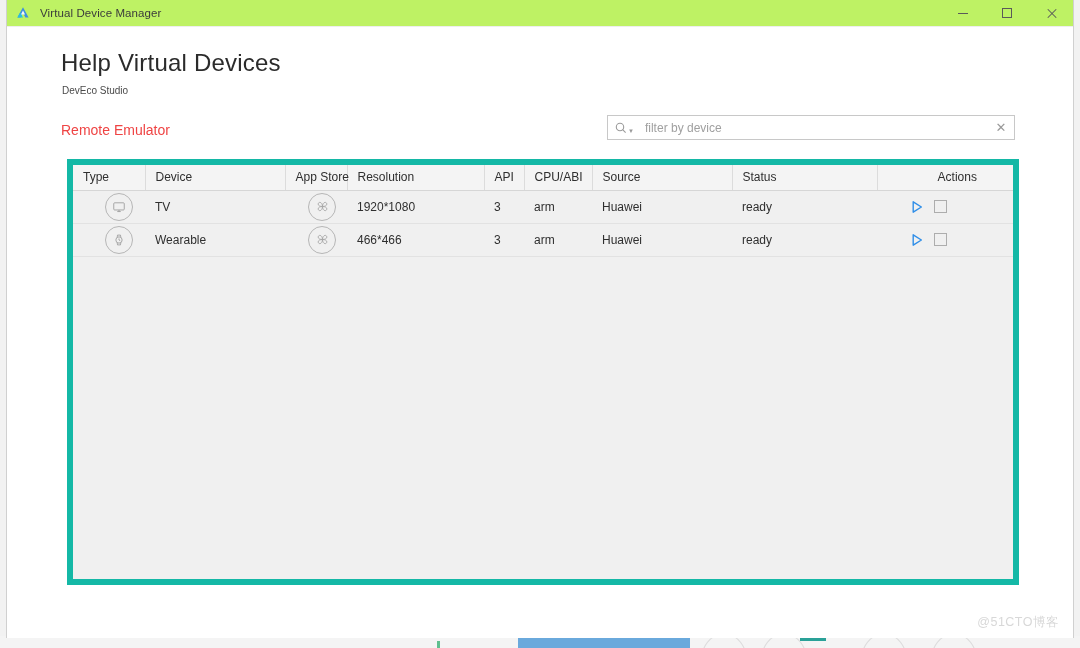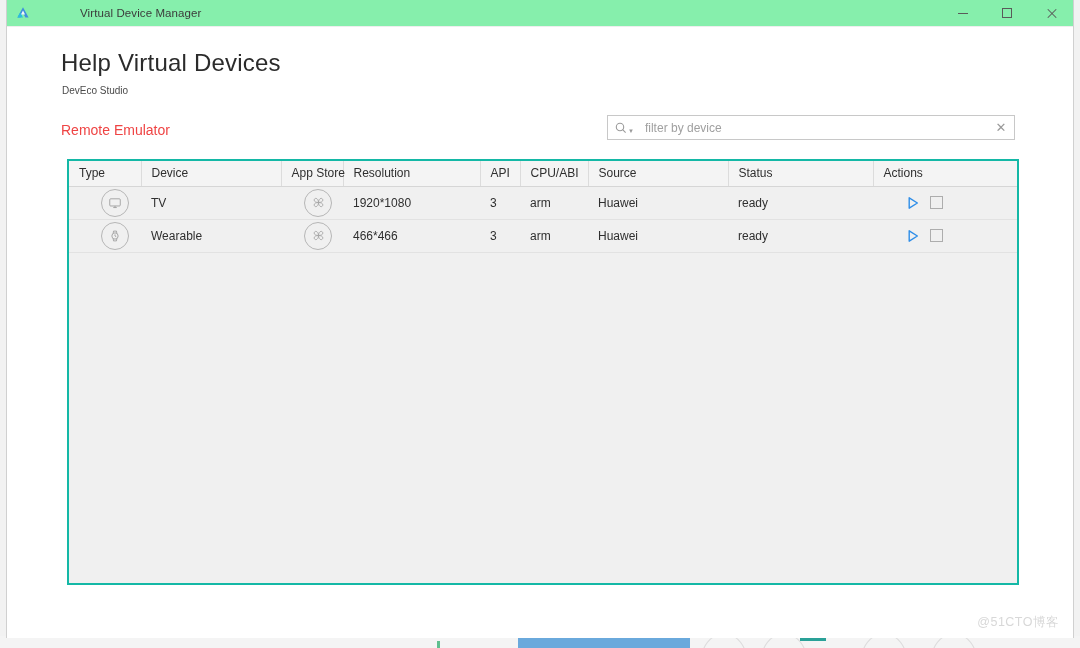--- a/index.html
+++ b/index.html
@@ -58,25 +58,24 @@
     background: #ffffff;
     border: 1px solid #d0d0d0;
     border-top: none;
     box-sizing: border-box;
   }
 
   
   .titlebar {
     position: relative;
     height: 26px;
-    background: #86efac;
+    background: #bef264;
     border-bottom: 1px solid #eeeeee;
     display: flex;
     align-items: center;
-    gap: 40px;
   }
   .app-logo {
     width: 16px; height: 16px;
     margin-left: 8px;
     display: block;
   }
   .title-text {
     margin-left: 9px;
     font-size: 11.5px;
     color: #3b3b3b;
@@ -197,21 +196,21 @@
     align-items: center;
     justify-content: center;
     color: #9a9a9a;
     font-size: 13px;
     cursor: default;
   }
 
   
   .table-panel {
     margin: 9px 54px 0 60px;
-    border: 2px solid #14b8a6;
+    border: 6px solid #14b8a6;
     background: #f0f0f0;
     height: 426px;
     box-sizing: border-box;
     overflow: hidden;
   }
   table.devices {
     width: 100%;
     border-collapse: collapse;
     table-layout: fixed;
     font-size: 12px;
@@ -223,21 +222,21 @@
     text-align: left;
     height: 25px;
     padding: 0 0 0 10px;
     border-bottom: 1px solid #d6d6d6;
     border-right: 1px solid #dcdcdc;
     color: #2f2f2f;
     font-size: 12px;
     white-space: nowrap;
     box-sizing: border-box;
   }
-  table.devices thead th:last-child { border-right: none; }
+  table.devices thead th:last-child { border-right: none; text-align: center; }
   table.devices tbody td {
     height: 33px;
     padding: 0 0 0 10px;
     border-bottom: 1px solid #e2e2e2;
     background: #f0f0f0;
     vertical-align: middle;
     box-sizing: border-box;
   }
   td.cell-center-icon { padding-left: 0; text-align: left; }
 

